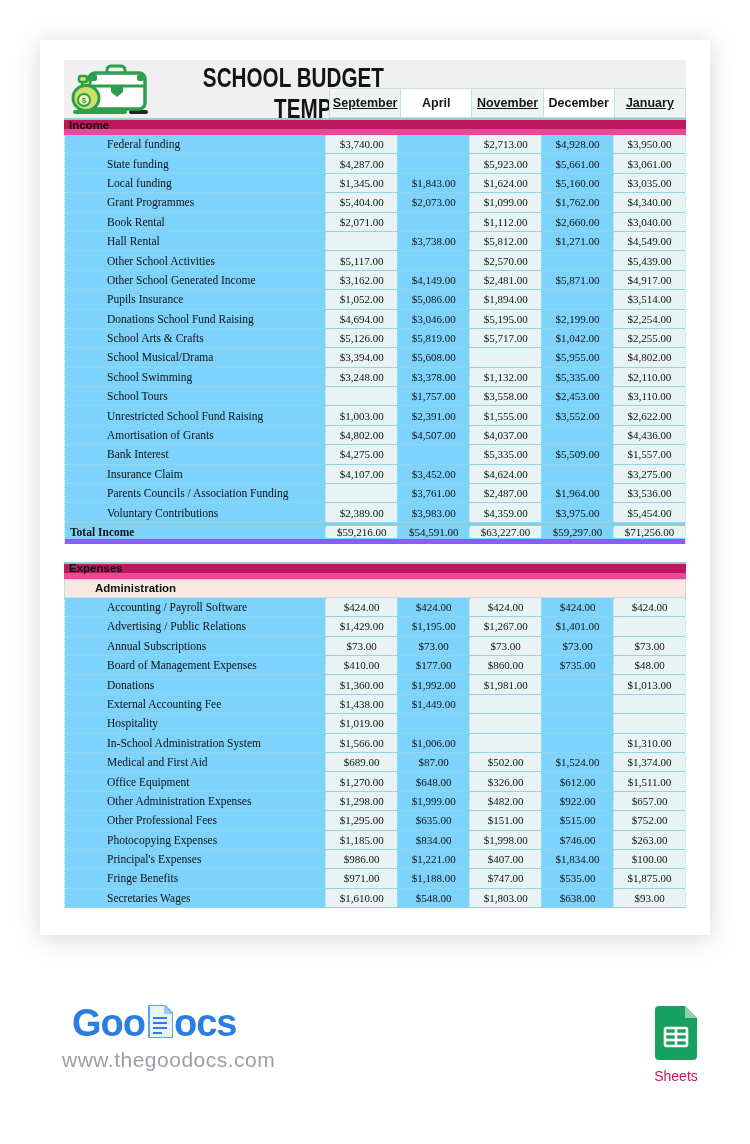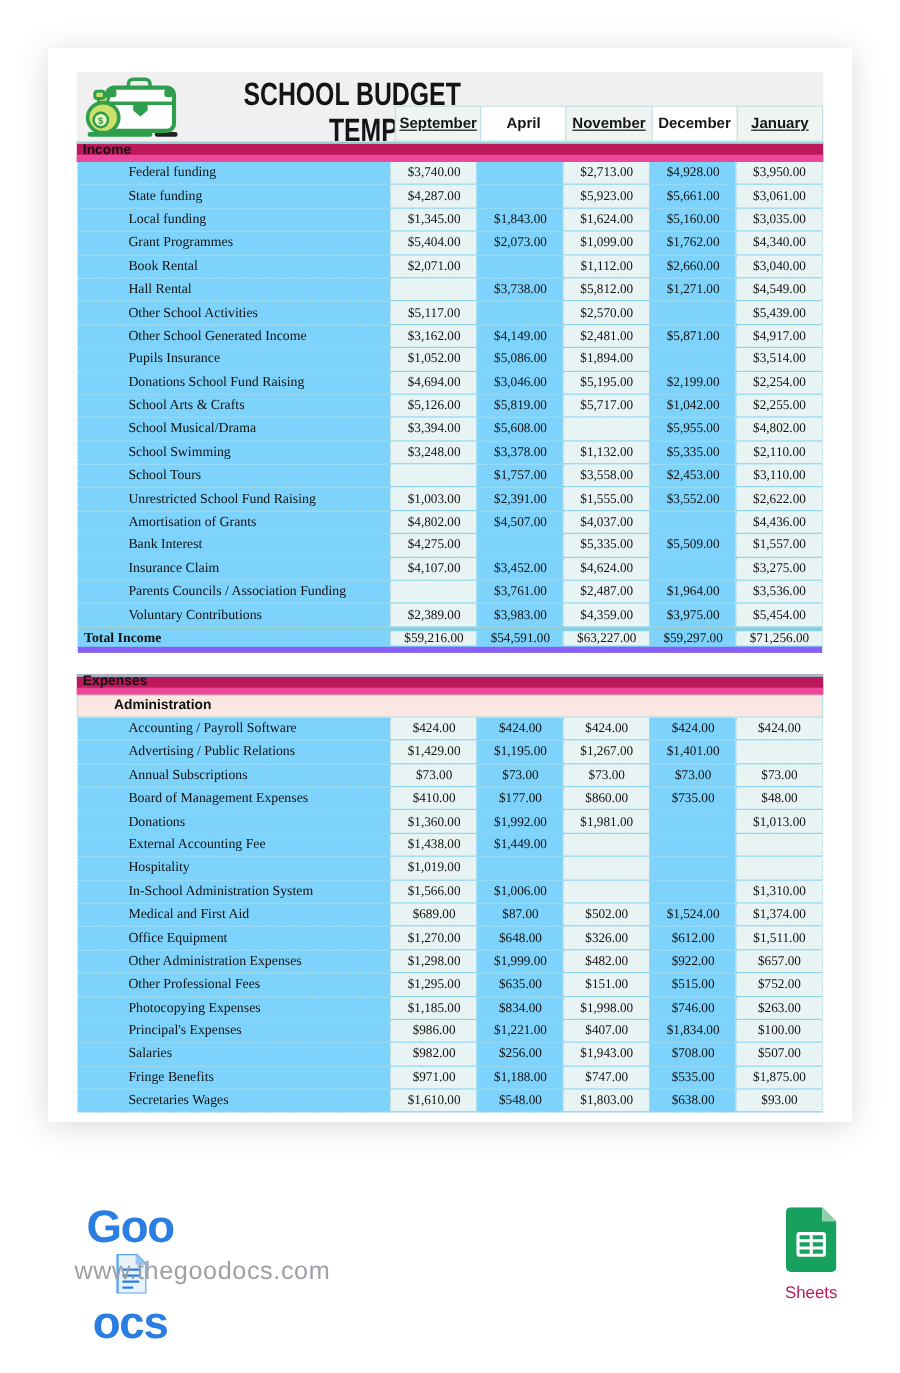--- a/index.html
+++ b/index.html
@@ -60,21 +60,21 @@
   }
   .cv.mint{background:#e8f4f3;}
   .row.total{
     height:21px;border-top:2px solid #8fcdd0;border-bottom:5px solid #8b5cf6;align-items:center;
   }
   .row.total .cl{padding-left:5px;font-weight:700;font-size:11.5px;}
   .row.total .cv{font-size:11px;}
   .gap{height:18px;}
 
   
-  .goodocs{position:absolute;left:72px;top:1002px;display:flex;align-items:center;flex-direction:column;}
+  .goodocs{position:absolute;left:72px;top:1002px;display:flex;align-items:center;}
   .goodocs .t{font-size:38px;font-weight:700;color:#2a7de1;letter-spacing:-1px;}
   .goodocs svg{margin:0 1px 4px 2px;}
   .site{position:absolute;left:62px;top:1048px;font-size:21px;color:#9aa0a6;letter-spacing:.5px;}
   .sheets{position:absolute;left:646px;top:1006px;width:60px;text-align:center;}
   .sheets .lbl{margin-top:4px;font-size:14px;color:#be185d;}
 </style>
 </head>
 <body>
 
 <div class="page">
@@ -398,28 +398,20 @@
         </div>
         <div class="row">
           <div class="cl">Principal's Expenses</div>
           <div class="cv mint">$986.00</div>
           <div class="cv">$1,221.00</div>
           <div class="cv mint">$407.00</div>
           <div class="cv">$1,834.00</div>
           <div class="cv mint">$100.00</div>
         </div>
         <div class="row">
-          <div class="cl">Salaries</div>
-          <div class="cv mint">$982.00</div>
-          <div class="cv">$256.00</div>
-          <div class="cv mint">$1,943.00</div>
-          <div class="cv">$708.00</div>
-          <div class="cv mint">$507.00</div>
-        </div>
-        <div class="row">
           <div class="cl">Fringe Benefits</div>
           <div class="cv mint">$971.00</div>
           <div class="cv">$1,188.00</div>
           <div class="cv mint">$747.00</div>
           <div class="cv">$535.00</div>
           <div class="cv mint">$1,875.00</div>
         </div>
         <div class="row">
           <div class="cl">Secretaries Wages</div>
           <div class="cv mint">$1,610.00</div>

